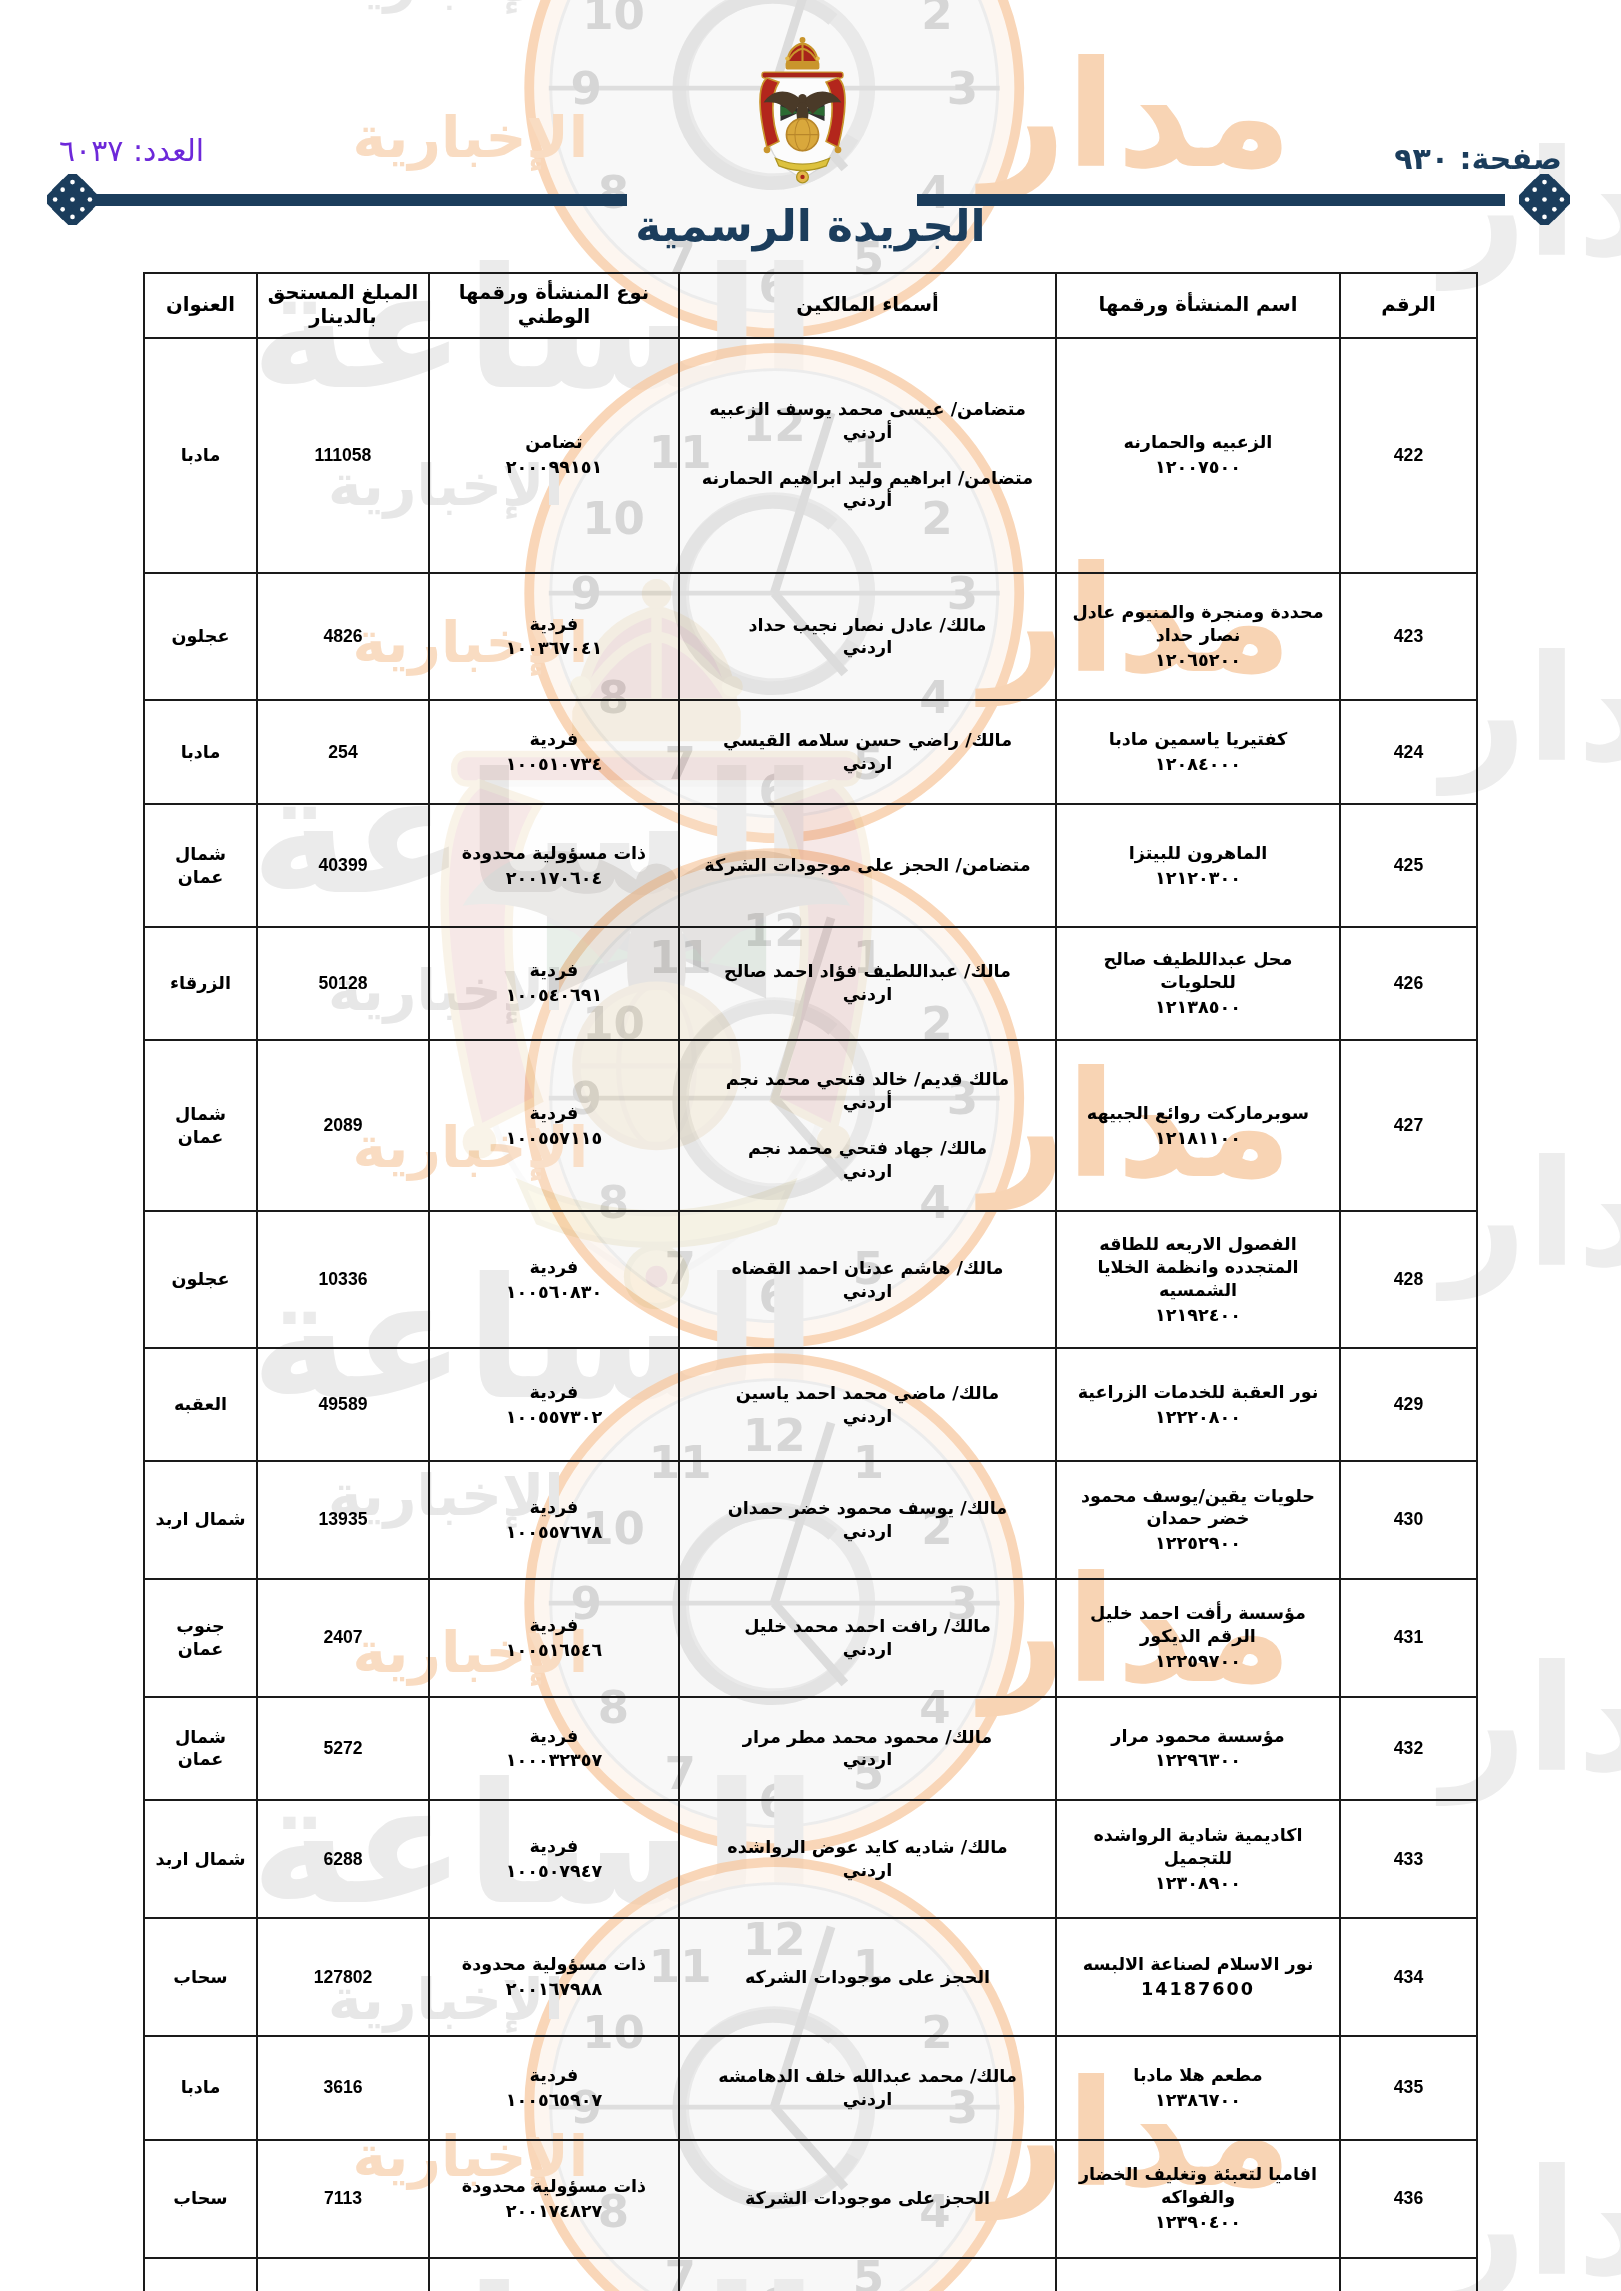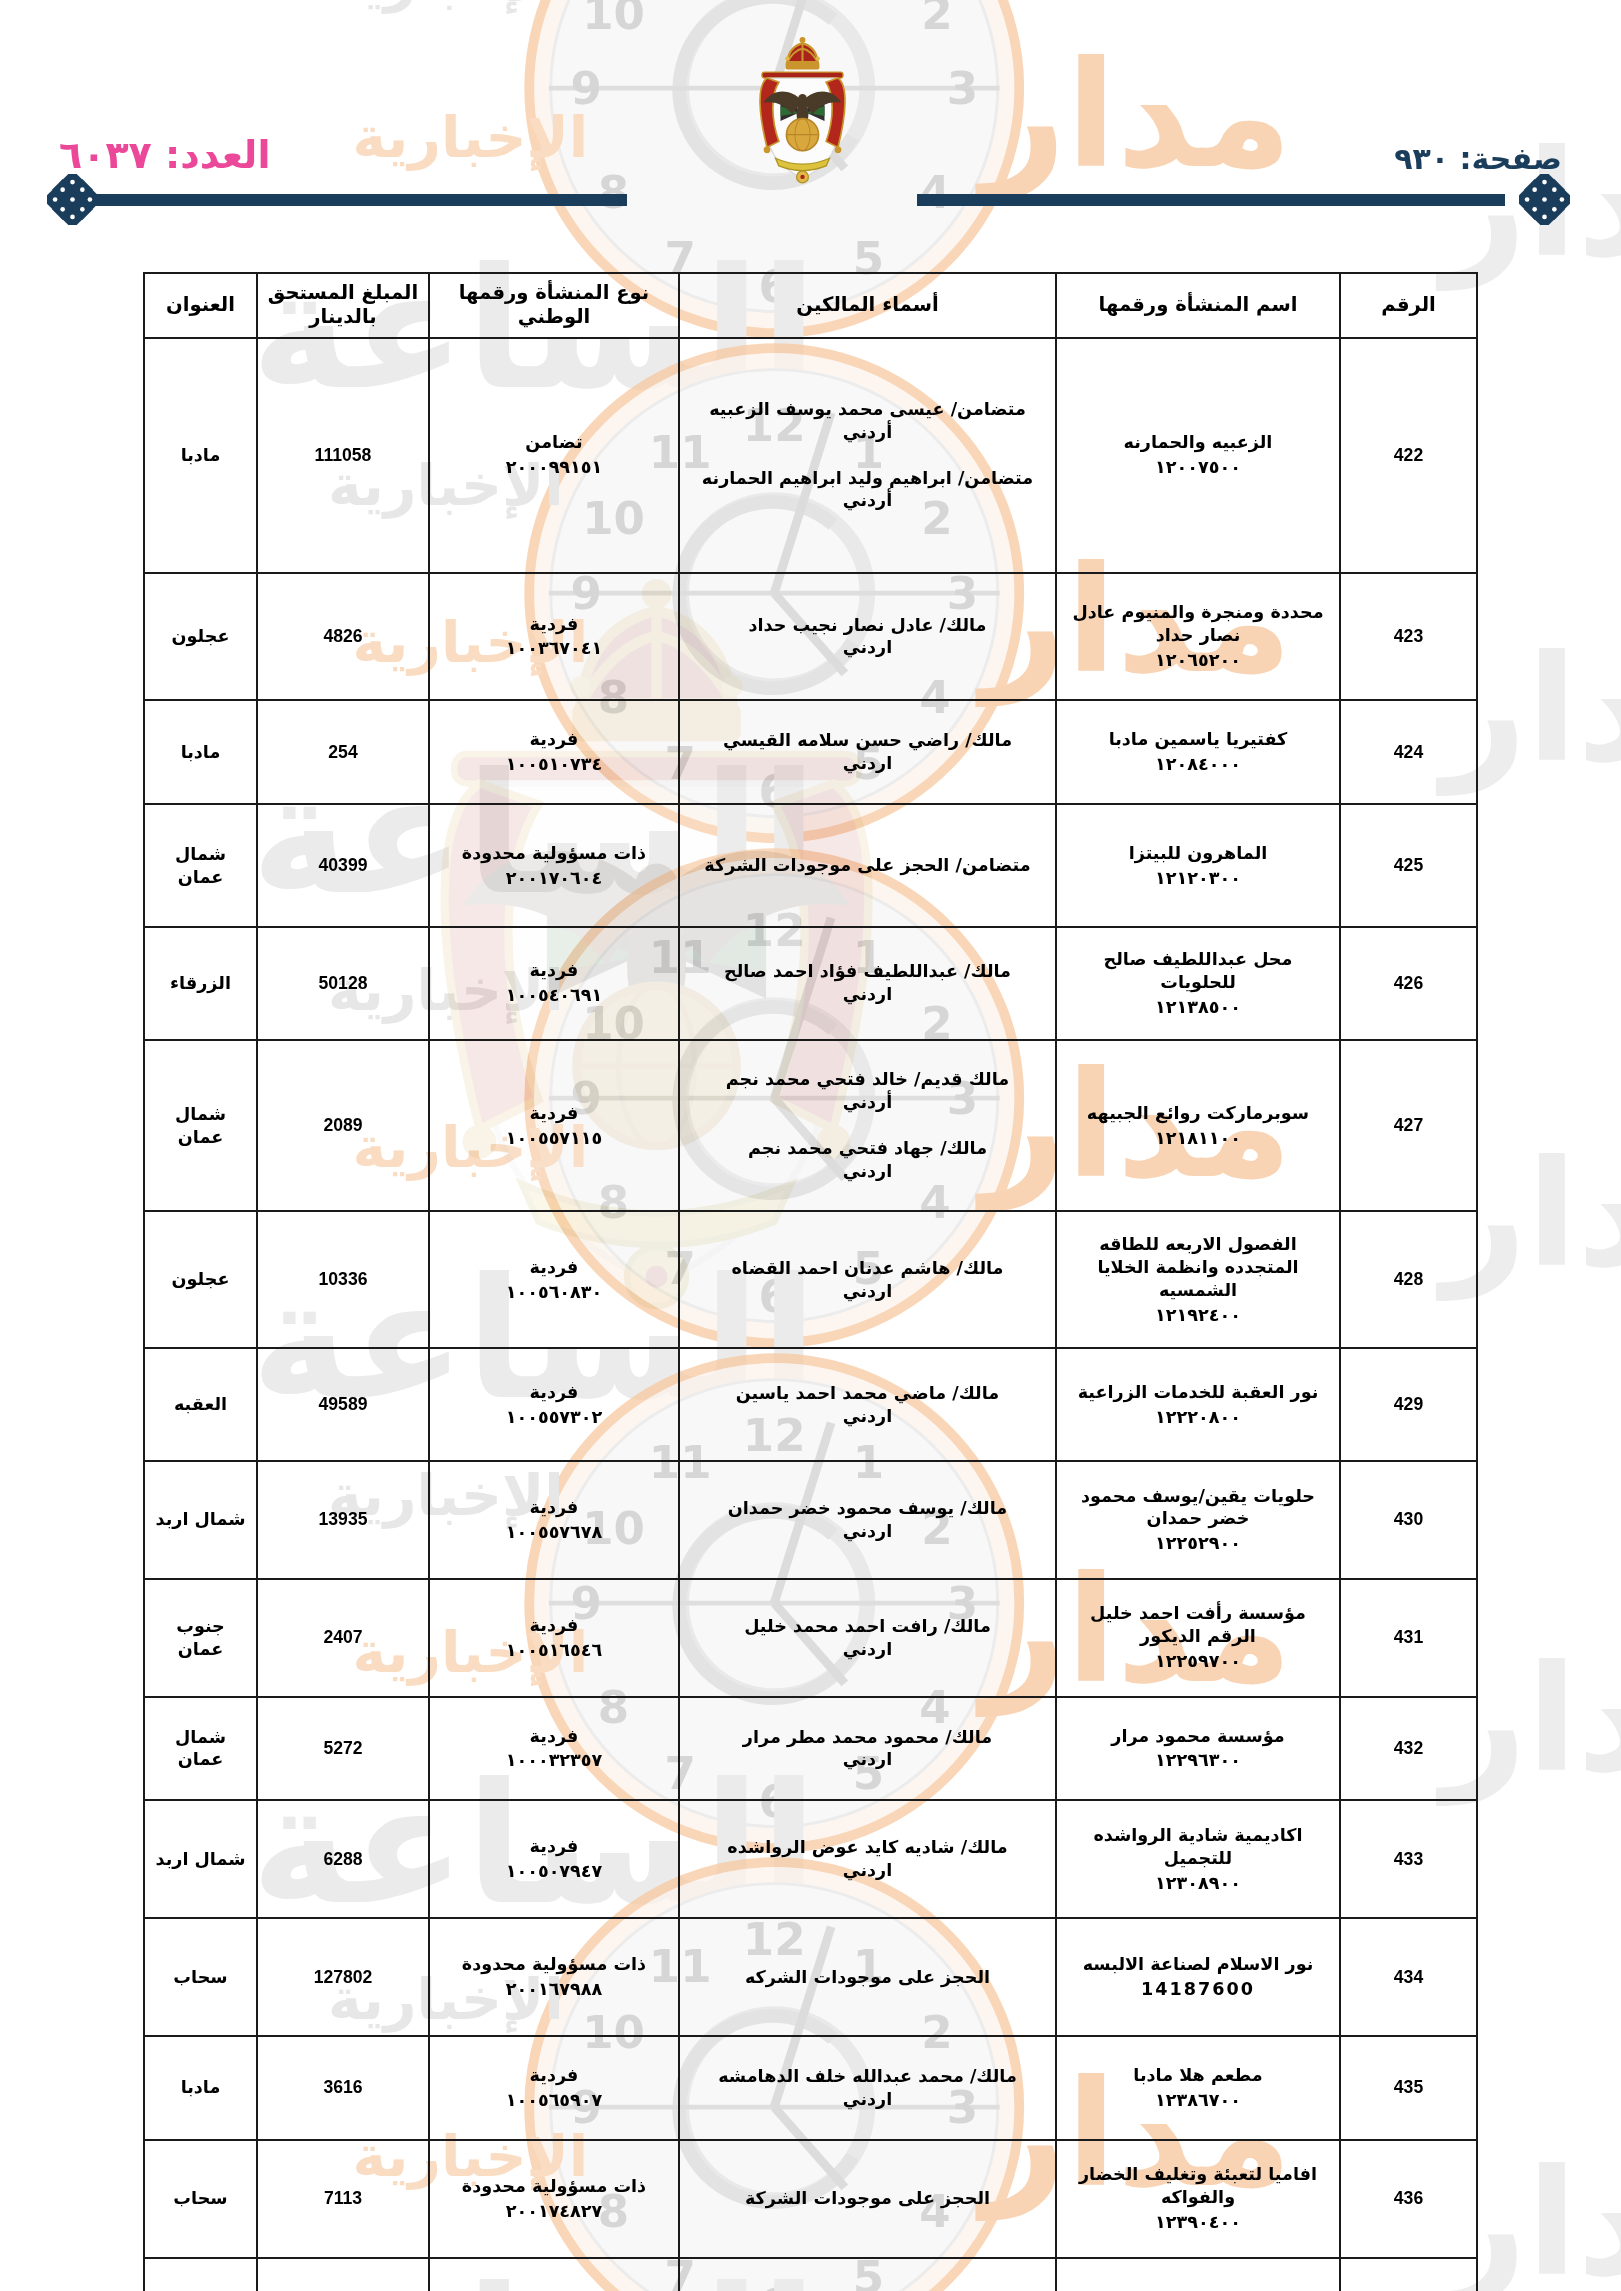--- a/index.html
+++ b/index.html
@@ -3,22 +3,22 @@
 <meta charset="utf-8">
 <style>
   html,body{margin:0;padding:0;background:#fff;}
   .page{position:relative;width:1621px;height:2292px;background:#ffffff;overflow:hidden;
         font-family:"DejaVu Sans",sans-serif;direction:rtl;}
   
   .wm-layer{position:absolute;inset:0;pointer-events:none;}
   .wm-tile{position:absolute;left:0;width:1621px;height:549px;overflow:visible;}
   .emblem-wm{position:absolute;left:235px;top:549px;width:843px;height:823px;opacity:0.10;}
   
-  .hdr-issue{position:absolute;left:59px;top:133px;color:#ec4899;font-weight:bold;
-             font-size:38px;direction:rtl;}
+  .hdr-issue{position:absolute;left:59px;top:133px;color:#6d28d9;font-weight:normal;
+             font-size:30px;direction:rtl;}
   .hdr-page{position:absolute;right:59px;top:141px;color:#1b3d5c;font-weight:bold;
             font-size:30px;direction:rtl;}
   .rule{position:absolute;top:194px;height:11.8px;background:#1b3d5c;}
   .rule-left{left:76px;width:551px;}
   .rule-right{left:917px;width:588px;}
   .ornament{position:absolute;top:174px;width:51px;height:51px;}
   .ornament-left{left:47px;}
   .ornament-right{left:1519px;}
   .main-emblem{position:absolute;left:718px;top:29px;width:169px;height:169px;}
   .gazette-title{position:absolute;left:0;top:200px;width:1621px;text-align:center;
@@ -192,20 +192,21 @@
   <div class="rule rule-right"></div>
   <svg class="ornament ornament-left" viewBox="0 0 44 44">
       <use href="#ornament"></use>
     </svg>
   <svg class="ornament ornament-right" viewBox="0 0 44 44">
       <use href="#ornament"></use>
     </svg>
   <svg class="main-emblem" viewBox="0 0 200 190">
       <use href="#emblem"></use>
     </svg>
+  <div class="gazette-title">الجريدة الرسمية</div>
 
   <div class="records">
     <table class="gz">
       <colgroup>
         <col class="w-no">
           <col class="w-est">
           <col class="w-own">
           <col class="w-type">
           <col class="w-amt">
           <col class="w-addr">

